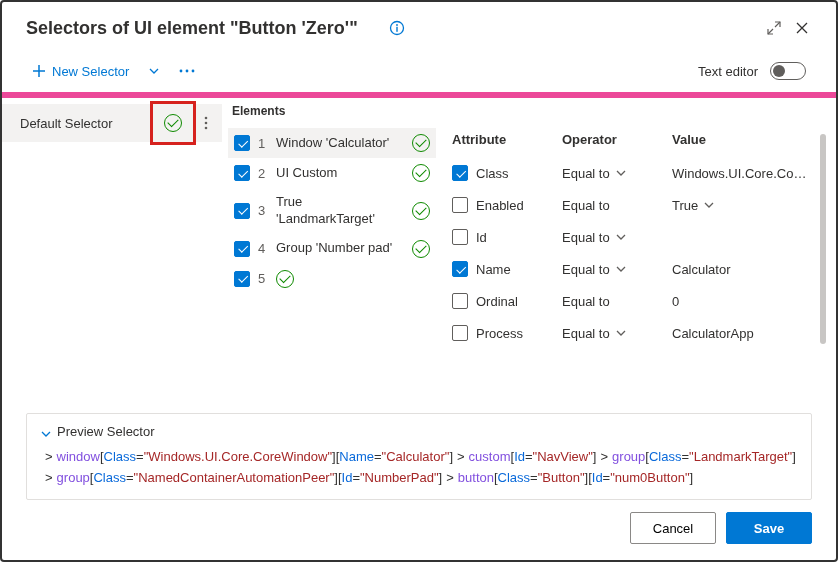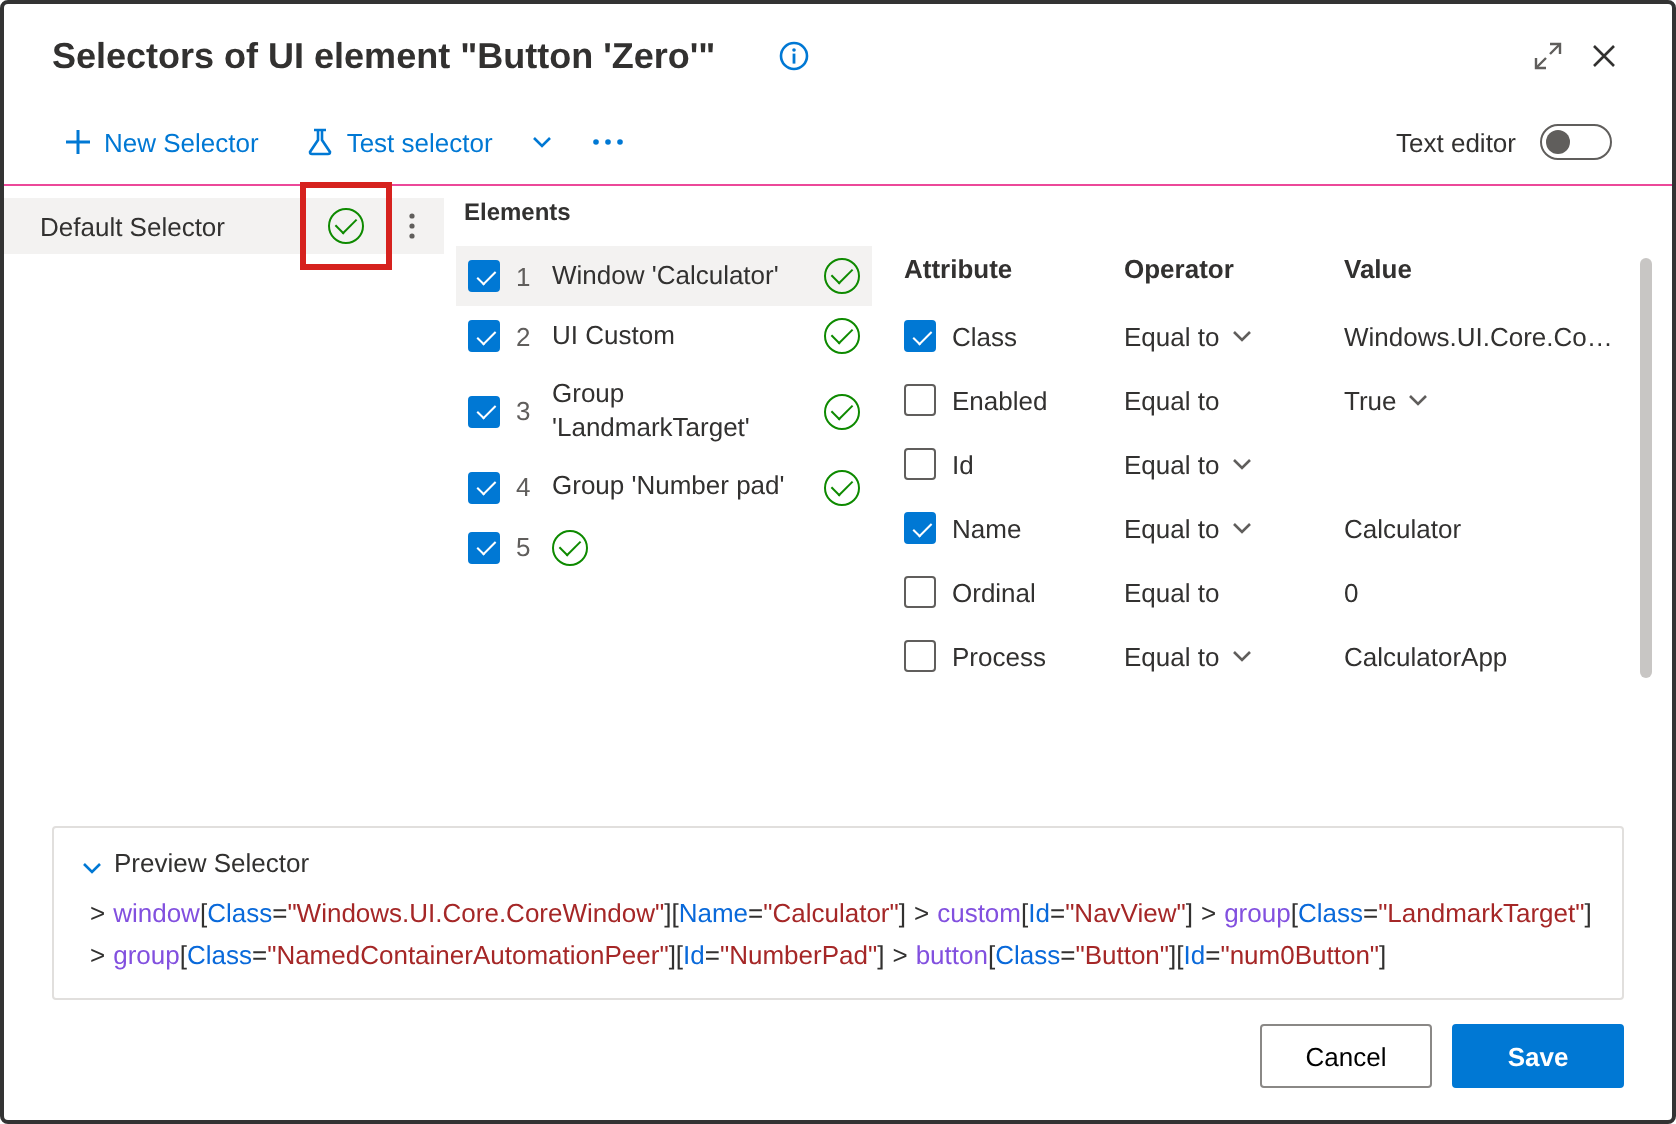--- a/index.html
+++ b/index.html
@@ -31,21 +31,21 @@
     margin: 0;
     flex: 1;
   }
   .titlebar .info-icon { color: #0078d4; margin-left: 8px; }
   .titlebar .icon-btn { width: 28px; height: 28px; display:flex; align-items:center; justify-content:center; cursor:pointer; }
   .toolbar {
     padding: 8px 24px;
     display: flex;
     align-items: center;
     gap: 12px;
-    border-bottom: 1px solid #ec4899;
+    border-bottom: 6px solid #ec4899;
   }
   .tool-btn {
     display: flex; align-items:center; gap:6px;
     color: #0078d4; cursor:pointer;
     padding: 4px 6px;
   }
   .tool-btn.dark { color:#323130; }
   .spacer { flex:1; }
   .toggle {
     width: 36px; height: 18px; border:1px solid #605e5c; border-radius: 10px;
@@ -55,21 +55,21 @@
     content:''; position:absolute; width:12px; height:12px; border-radius:50%;
     background:#605e5c; top:2px; left:2px;
   }
   .body {
     flex:1; display:flex; min-height:0;
   }
   .selectors-col {
     width: 220px; padding: 6px 0;
   }
   .selector-row {
-    display:flex; align-items:center; height:28px;
+    display:flex; align-items:center; height:38px;
     background:#f3f2f1; padding:0 8px 0 18px;
   }
   .selector-row .name { flex:1; }
   .status-box {
     width: 46px; height:44px; border:3px solid #d6221e;
     display:flex; align-items:center; justify-content:center;
     margin: -3px 2px -3px 0;
   }
   .green-check {
     width:18px; height:18px; border:1.5px solid #0e8a00; border-radius:50%;
@@ -162,26 +162,20 @@
         </svg>
     </div>
   </div>
 
   <div class="toolbar">
     <div class="tool-btn">
       <svg width="14" height="14" viewBox="0 0 14 14" stroke="#0078d4" stroke-width="1.5">
           <path d="M7 1v12M1 7h12"></path>
         </svg>
       <span>New Selector</span>
-    </div>
-    <div class="tool-btn">
-      <svg width="14" height="14" viewBox="0 0 14 14" stroke="#0078d4" stroke-width="1.3" fill="none">
-          <path d="M4 1h6M6 1v5l-4 6a1 1 0 001 1h8a1 1 0 001-1L8 6V1"></path>
-        </svg>
-      <span>Test selector</span>
     </div>
     <div class="tool-btn" style="padding:4px 2px;">
       <svg width="10" height="10" viewBox="0 0 10 10">
           <path d="M1 3l4 4 4-4" fill="none" stroke="#0078d4" stroke-width="1.3"></path>
         </svg>
     </div>
     <div class="tool-btn" style="color:#0078d4;">
       <svg width="16" height="4" viewBox="0 0 16 4" fill="#0078d4">
           <circle cx="2" cy="2" r="1.4"></circle>
           <circle cx="8" cy="2" r="1.4"></circle>
@@ -224,21 +218,21 @@
           </div>
           <div class="elem-row">
             <span class="chk on"></span>
             <span class="elem-idx">2</span>
             <span class="elem-label">UI Custom</span>
             <span class="green-check"></span>
           </div>
           <div class="elem-row">
             <span class="chk on"></span>
             <span class="elem-idx">3</span>
-            <span class="elem-label">Group 'LandmarkTarget'</span>
+            <span class="elem-label">True 'LandmarkTarget'</span>
             <span class="green-check"></span>
           </div>
           <div class="elem-row">
             <span class="chk on"></span>
             <span class="elem-idx">4</span>
             <span class="elem-label">Group 'Number pad'</span>
             <span class="green-check"></span>
           </div>
           <div class="elem-row">
             <span class="chk on"></span>

